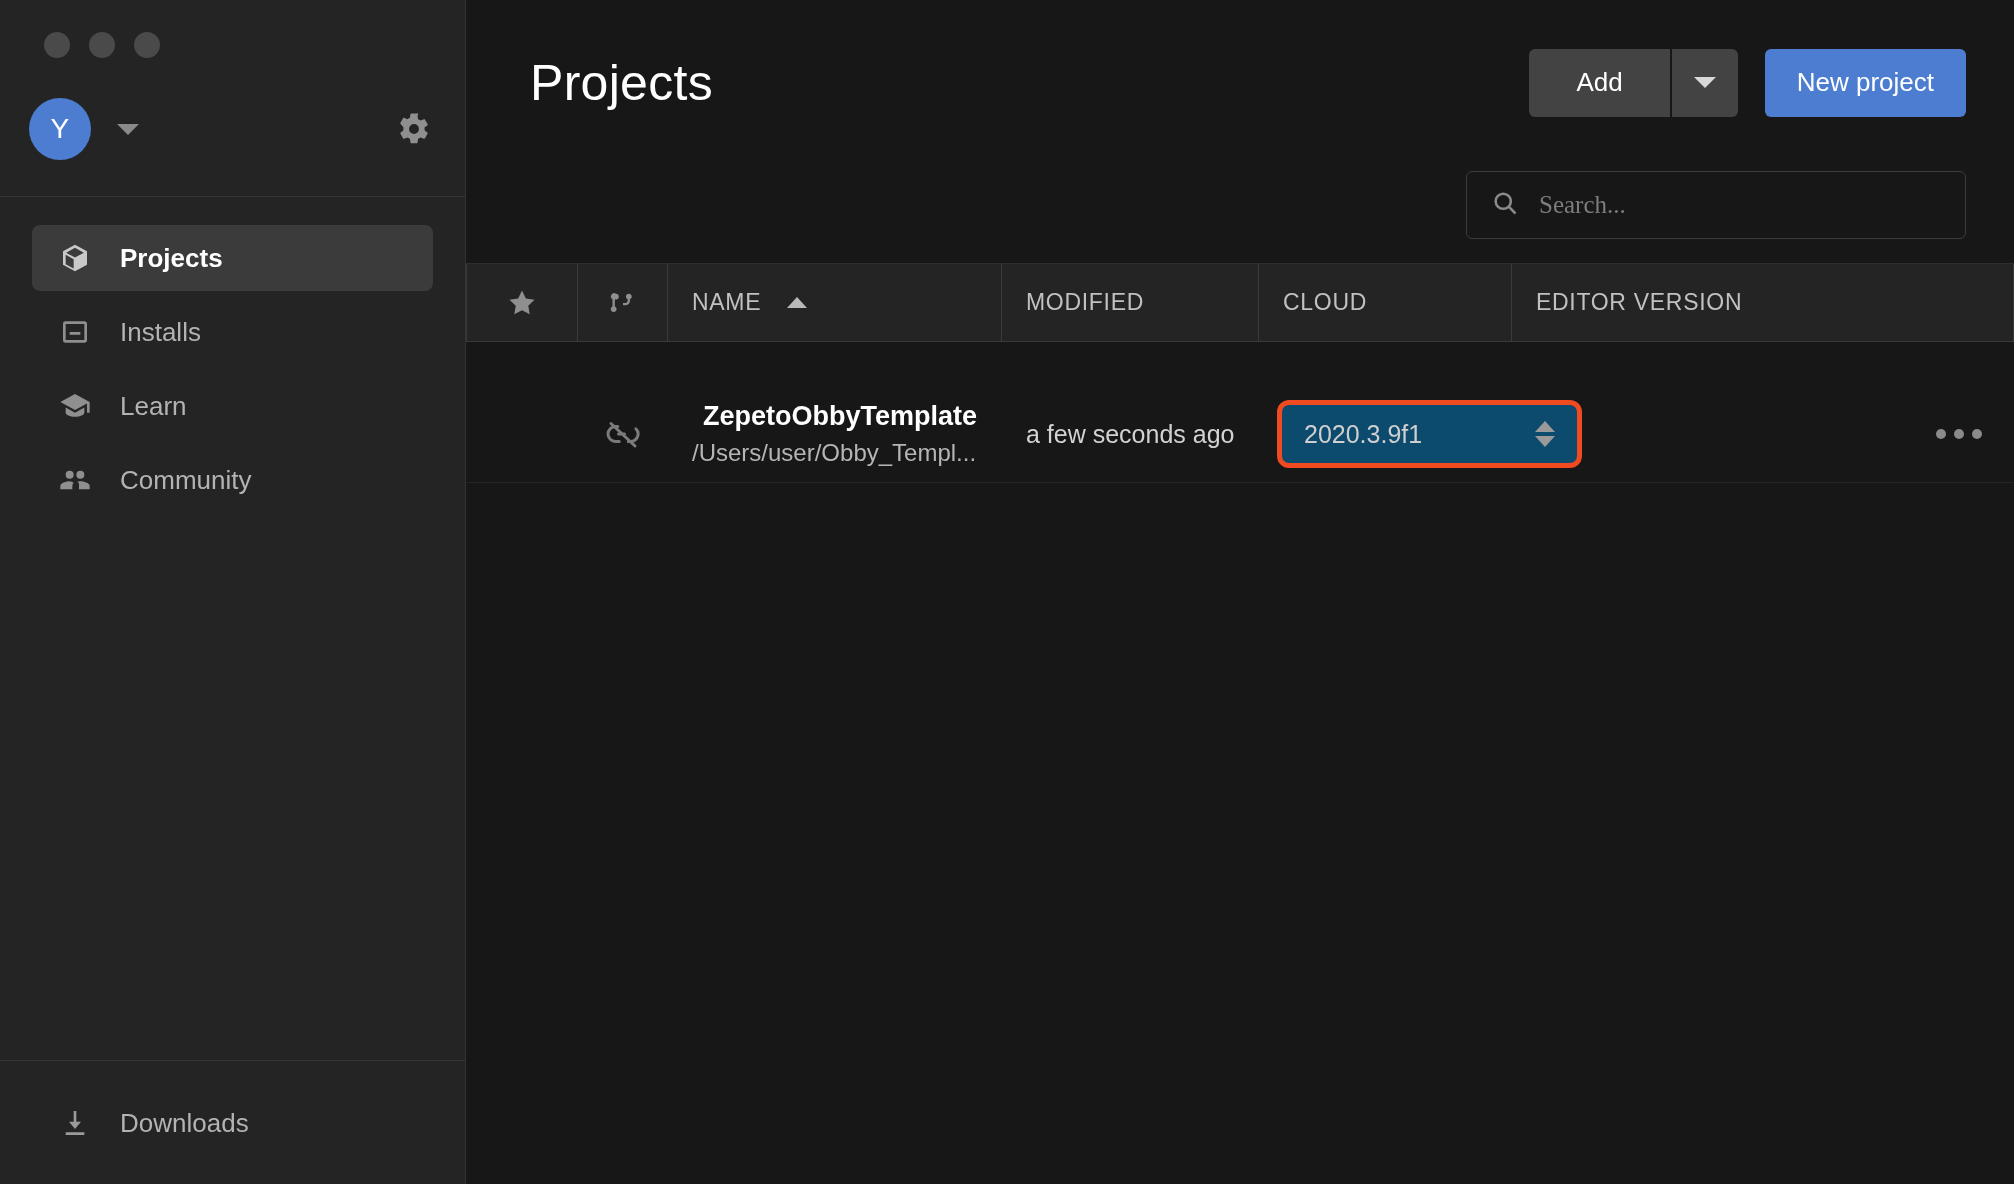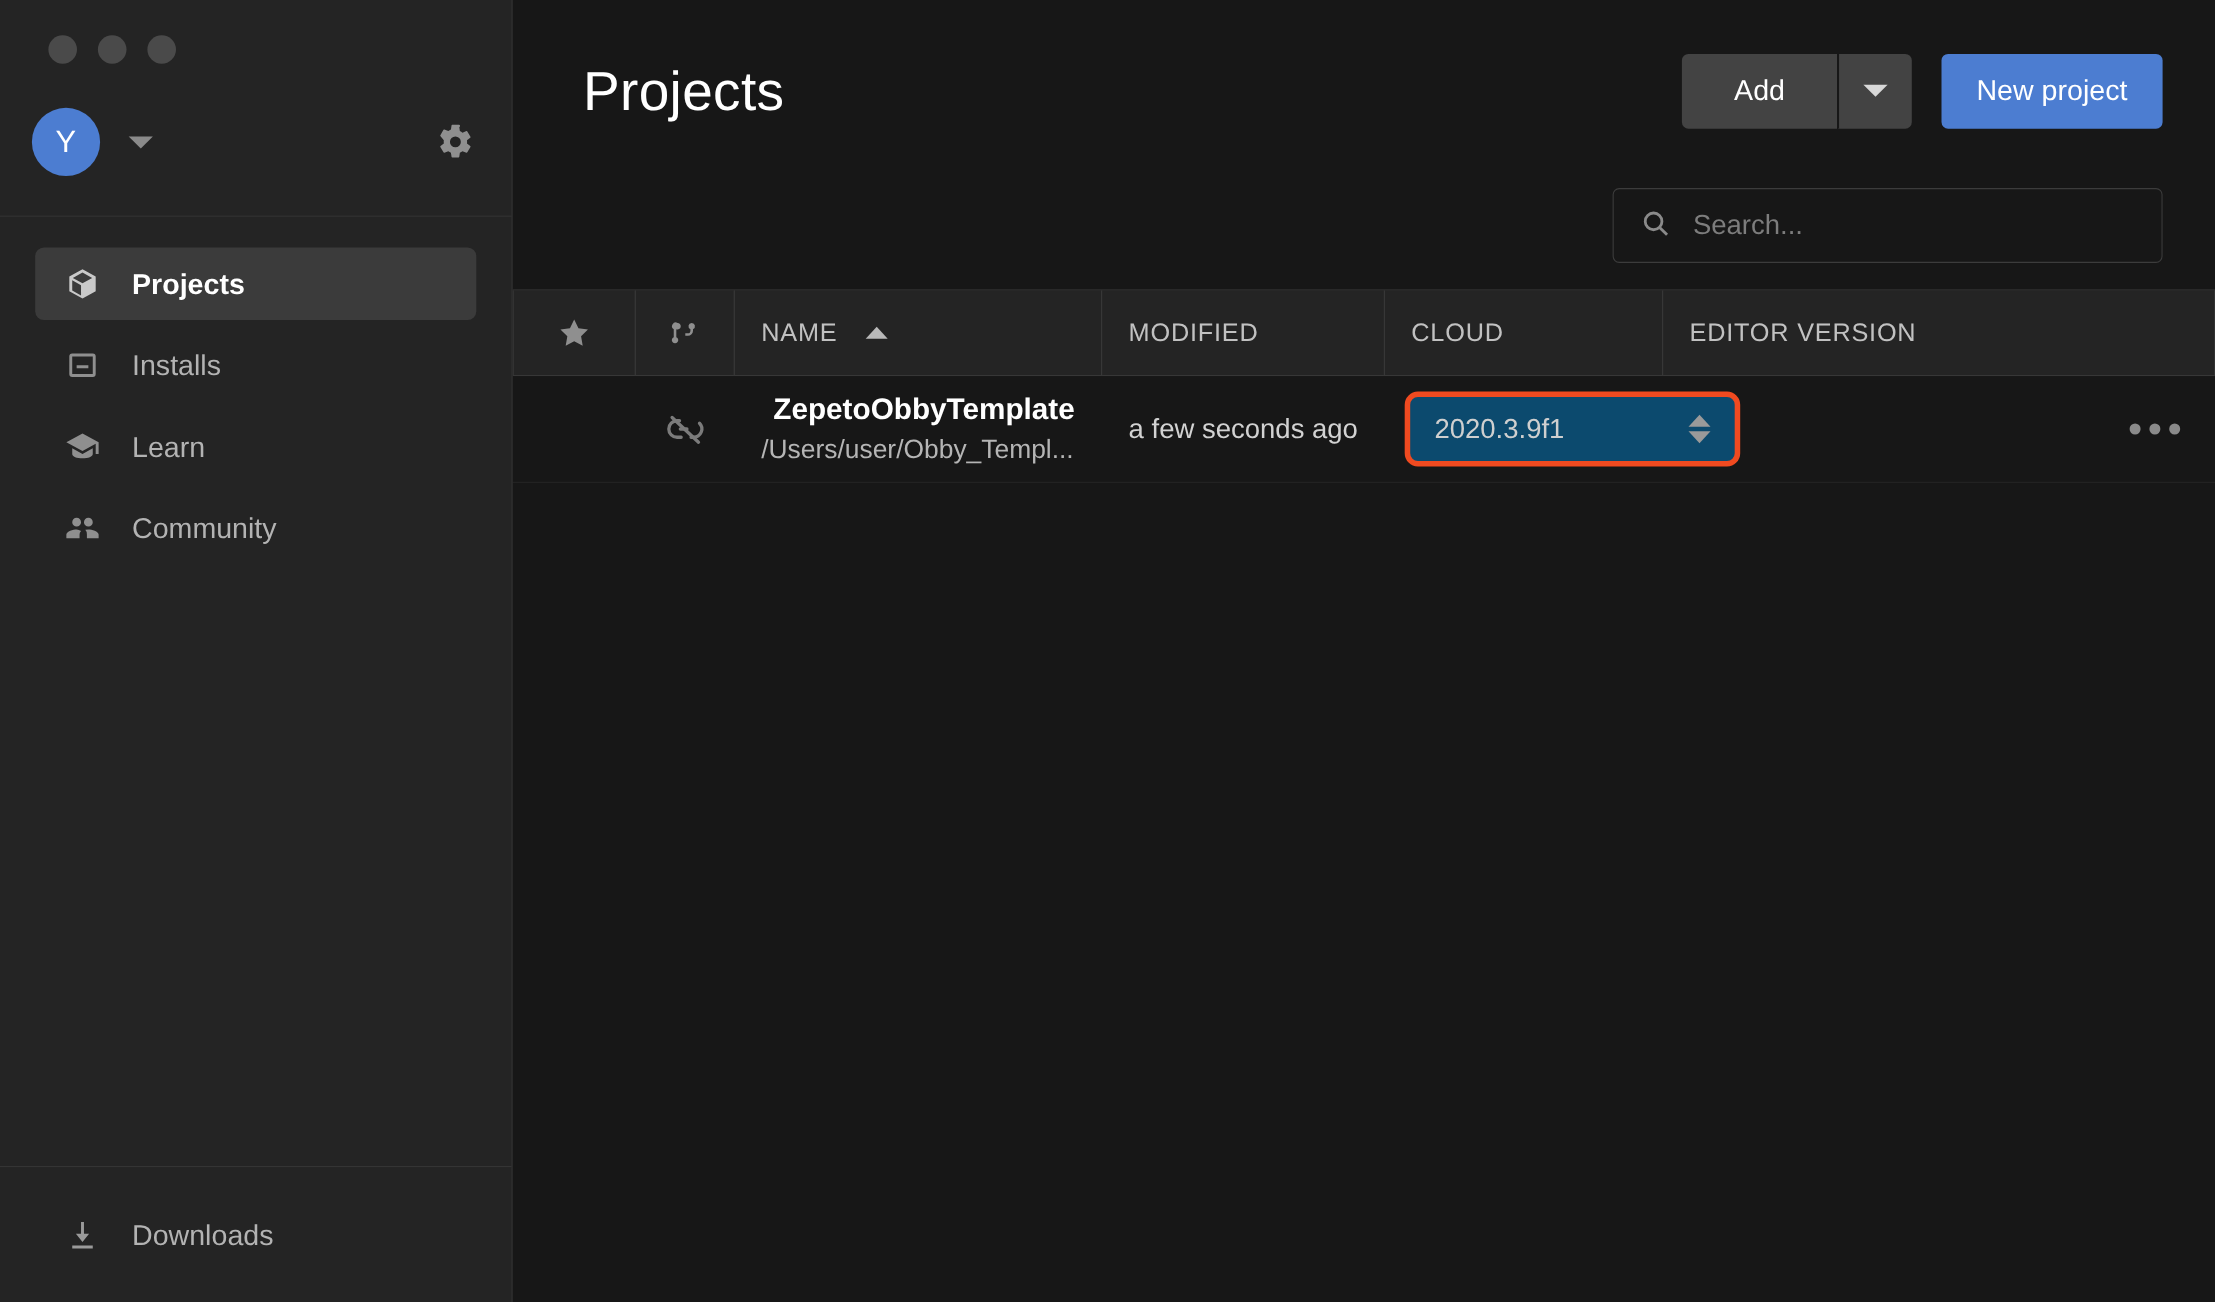--- a/index.html
+++ b/index.html
@@ -205,20 +205,21 @@
     font-family: inherit;
   }
 
   .search-row {
     height: 98px;
     display: flex;
     align-items: center;
     justify-content: flex-end;
     padding: 0 48px 18px 64px;
     flex: 0 0 98px;
+    font-family: Liberation Serif, serif;
   }
   .search-box {
     width: 500px;
     height: 68px;
     border: 1px solid #3c3c3c;
     border-radius: 6px;
     display: flex;
     align-items: center;
     padding: 0 24px;
     gap: 20px;
@@ -235,20 +236,21 @@
     width: 100%;
   }
   .search-input::placeholder { color: #7d7d7d; }
 
   
   .table {
     flex: 1 1 auto;
     display: flex;
     flex-direction: column;
     min-height: 0;
+    gap: 44px;
   }
   .table-head {
     display: flex;
     height: 79px;
     background: #242424;
     border-top: 1px solid #2e2e2e;
     border-bottom: 1px solid #3a3a3a;
     align-items: stretch;
   }
   .th {

